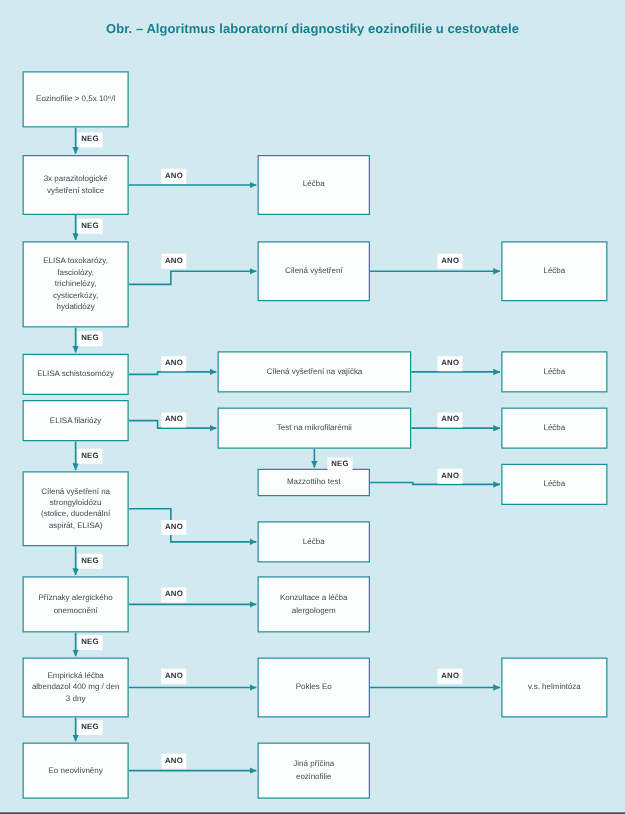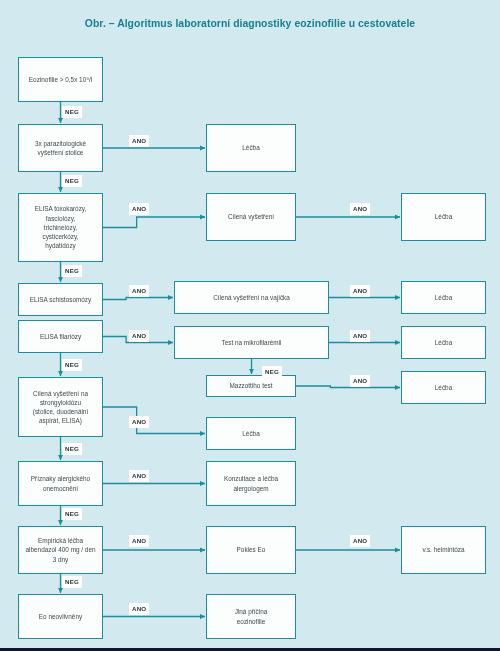--- a/index.html
+++ b/index.html
@@ -15,21 +15,21 @@
     overflow: hidden;
     position: relative;
   }
 
   #figure-root {
     position: relative;
     width: 500px;
     height: 651px;
     background: #d3e9f0;
     box-sizing: border-box;
-    border-bottom: 3px solid #0f172a;
+    border-bottom: 1px solid #0f172a;
   }
 
   
   .fig-title {
     position: absolute;
     left: 0;
     top: 17px;
     width: 500px;
     text-align: center;
     font-size: 10.4px;

